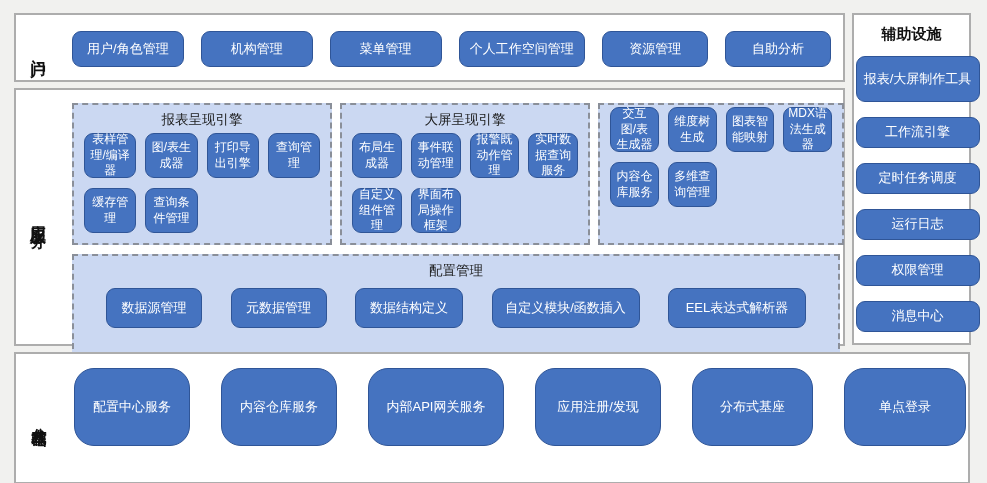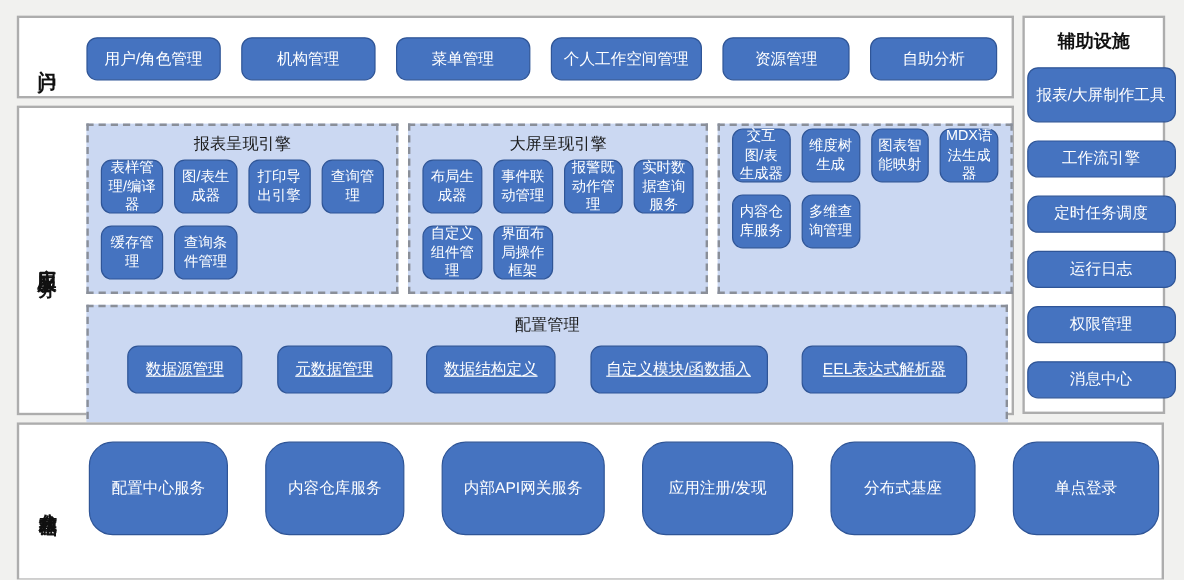--- a/index.html
+++ b/index.html
@@ -88,21 +88,21 @@
     position:absolute;left:56px;top:164px;
     width:768px;height:105px;
     background:#cbd8f2;
     border:2px dashed #8a8f99;
     box-sizing:border-box;
   }
   .config-row{
     display:flex;justify-content:space-between;
     padding:6px 32px 0 32px;
   }
-  .config-row .btn{height:40px;text-decoration:underline;}
+  .config-row .btn{height:40px;}
   .config-row .btn:nth-child(1){width:96px;}
   .config-row .btn:nth-child(2){width:96px;}
   .config-row .btn:nth-child(3){width:108px;}
   .config-row .btn:nth-child(4){width:148px;}
   .config-row .btn:nth-child(5){width:138px;}
 
   
   .aux-title{
     text-align:center;
     font-weight:bold;font-size:15px;color:#111;

